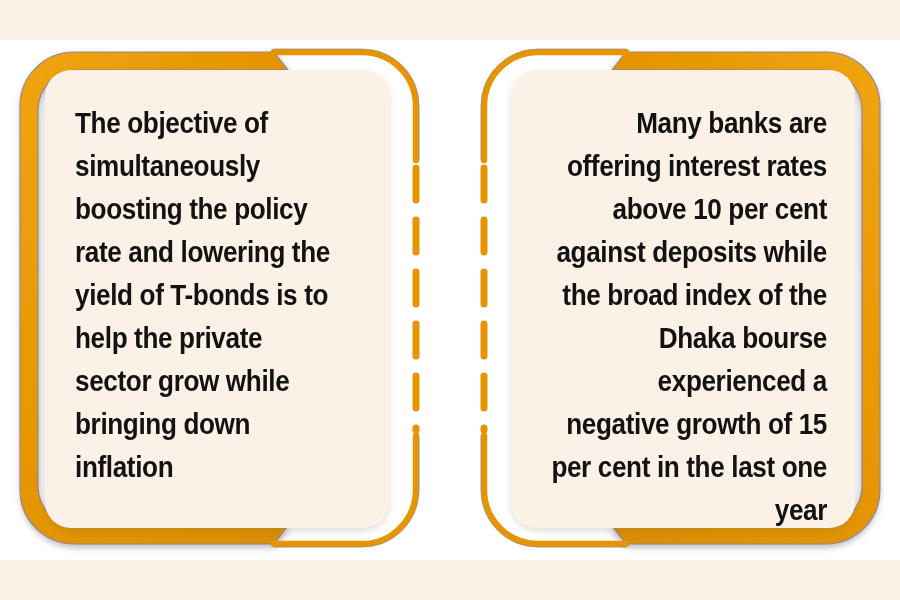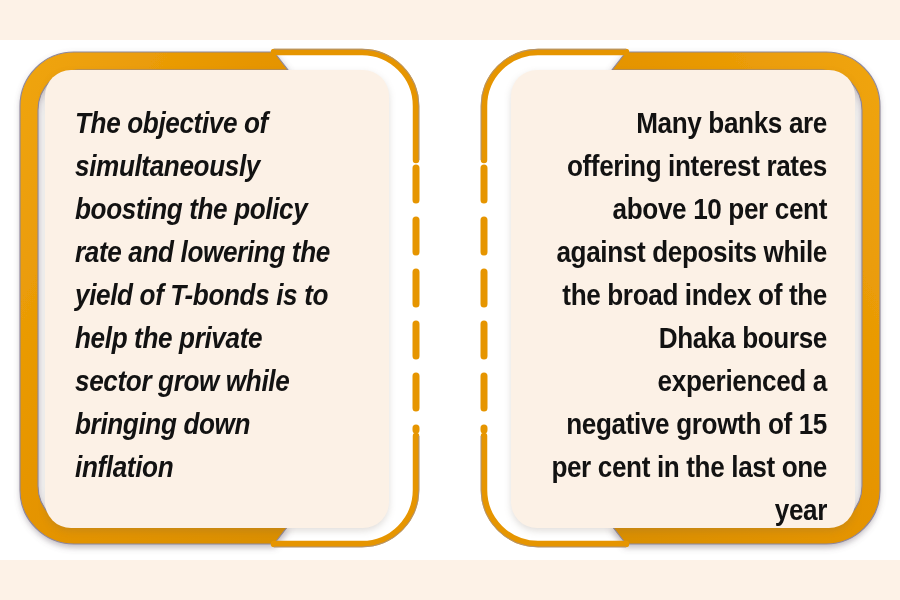--- a/index.html
+++ b/index.html
@@ -55,21 +55,20 @@
     position: absolute;
     background: #fcf1e6;
     border-radius: 26px;
     box-shadow: 0 3px 7px rgba(120, 105, 90, 0.22);
   }
   .card-left .panel {
     left: 29px;
     top: 22px;
     width: 344px;
     height: 458px;
-    font-style: italic;
   }
   .card-right .panel {
     left: 31px;
     top: 22px;
     width: 344px;
     height: 458px;
   }
 
   .quote-text {
     position: absolute;

